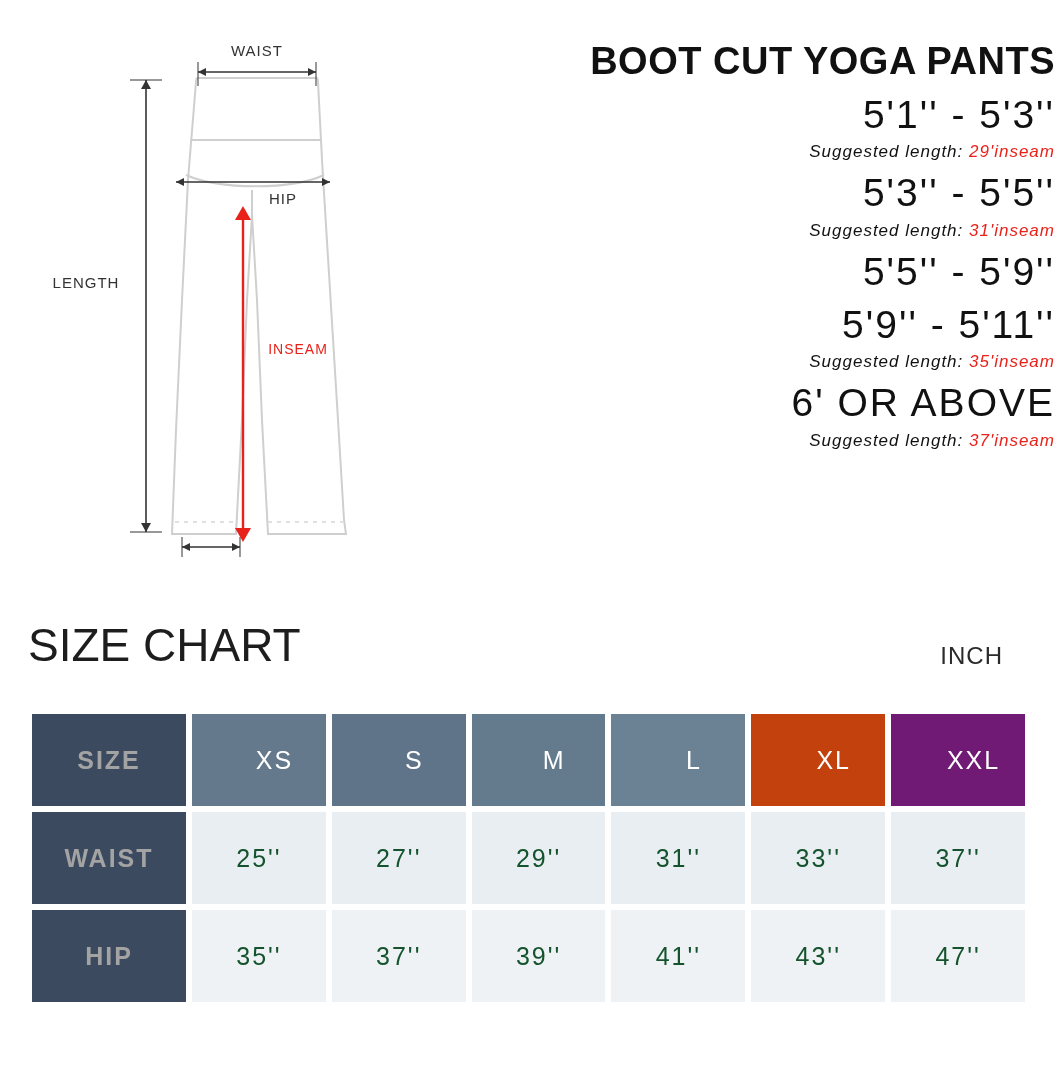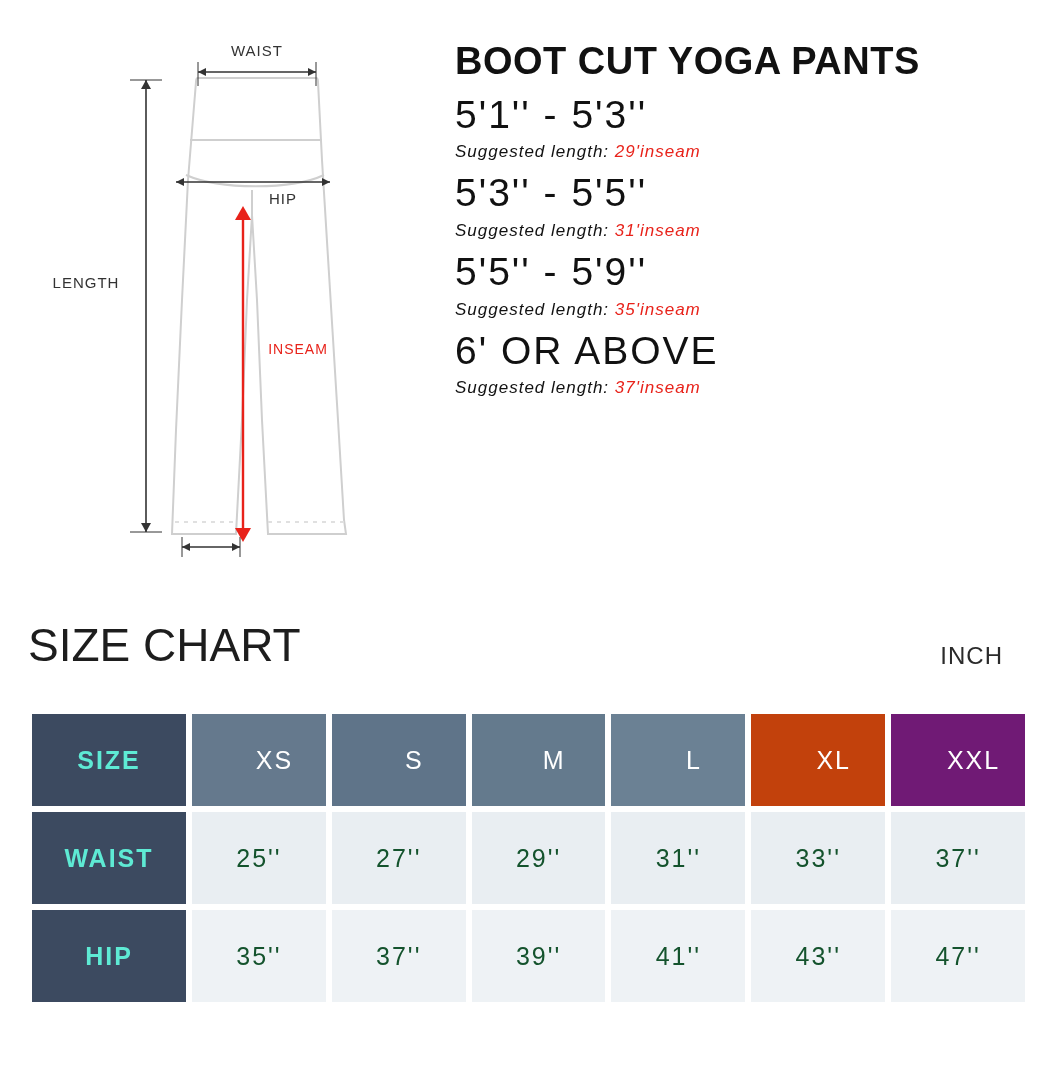--- a/index.html
+++ b/index.html
@@ -29,21 +29,21 @@
     top: 0;
     width: 470px;
     height: 600px;
   }
 
   .sizeinfo {
     position: absolute;
     left: 455px;
     top: 40px;
     width: 600px;
-    text-align: left;
+    text-align: right;
   }
 
   .product-title {
     font-size: 38px;
     font-weight: bold;
     letter-spacing: 0.5px;
     color: #111;
     margin: 0 0 6px 0;
     line-height: 1.15;
   }
@@ -109,21 +109,21 @@
   }
   table.size-table td {
     height: 90px;
     text-align: center;
     vertical-align: middle;
     font-size: 25px;
     letter-spacing: 2px;
   }
   td.rowhead {
     background: #3c4a60;
-    color: #5eead4;
+    color: #a3a3a3;
     font-weight: bold;
     width: 152px;
     letter-spacing: 3px;
   }
   td.colhead {
     background: #6c8194;
     color: #ffffff;
     font-weight: 400;
     letter-spacing: 2px;
     padding-left: 32px;
@@ -233,20 +233,21 @@
     </div>
 
     <div class="height-row">5'3'' - 5'5''</div>
     <div class="suggest-row">
       <span>Suggested length:</span>
       <span class="len">31'inseam</span>
     </div>
 
     <div class="height-row">5'5'' - 5'9''</div>
 
+    <div class="height-row">5'9'' - 5'11''</div>
     <div class="suggest-row">
       <span>Suggested length:</span>
       <span class="len">35'inseam</span>
     </div>
 
     <div class="height-row">6' OR ABOVE</div>
     <div class="suggest-row">
       <span>Suggested length:</span>
       <span class="len">37'inseam</span>
     </div>

